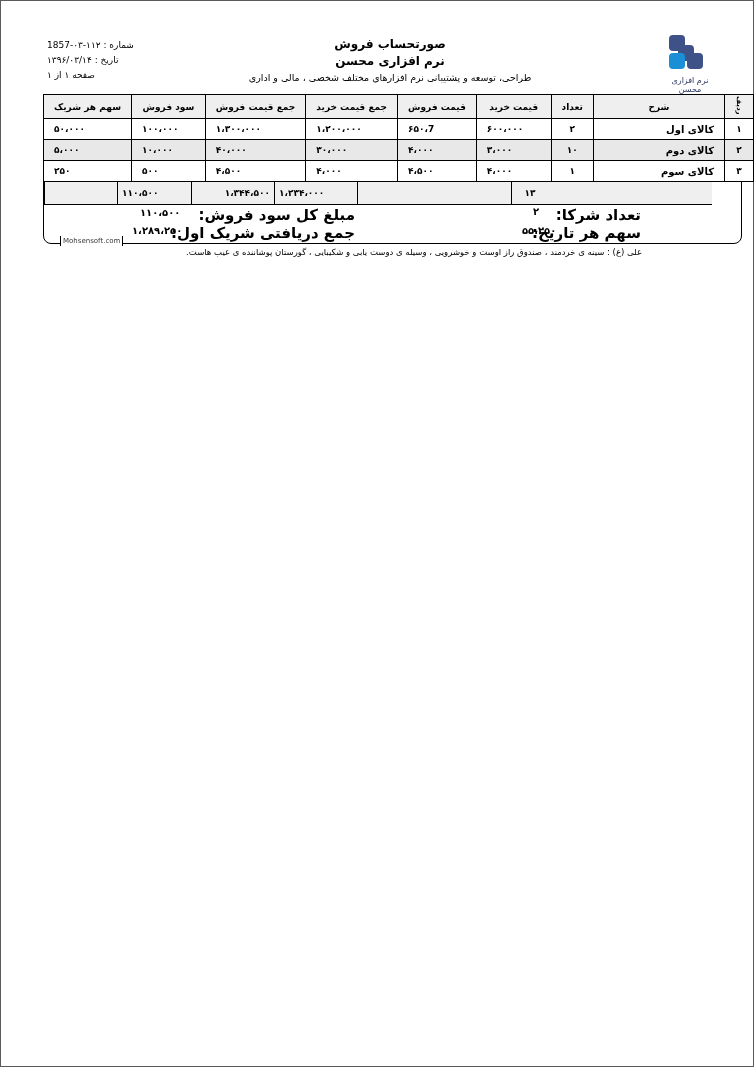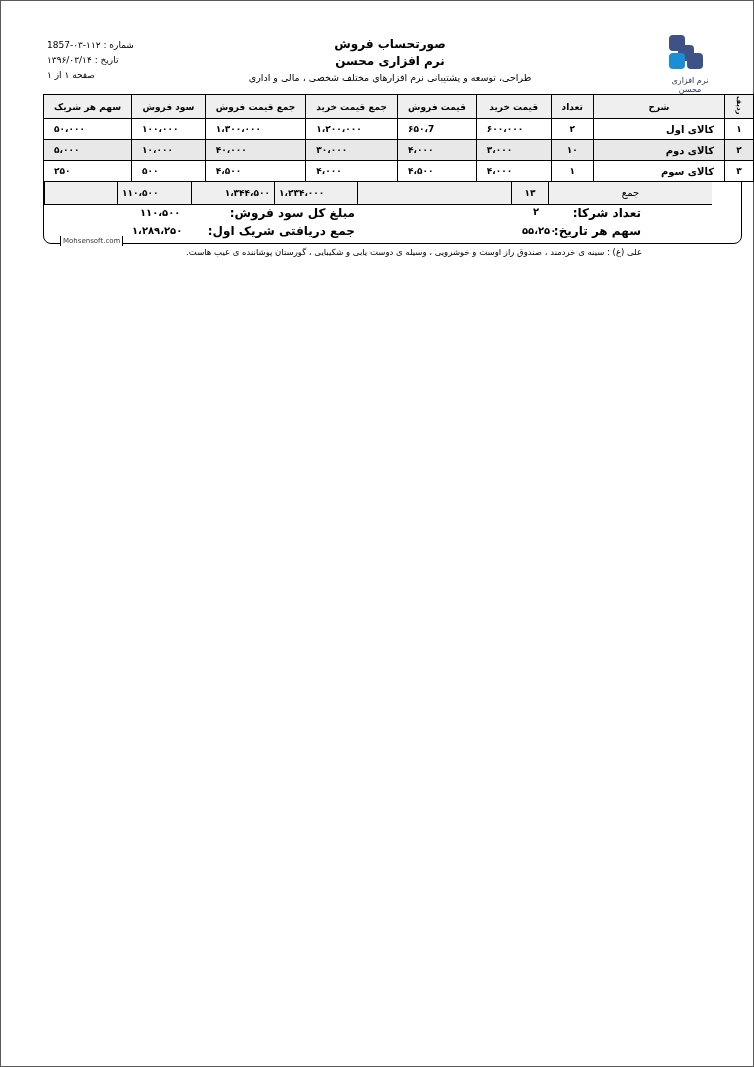--- a/index.html
+++ b/index.html
@@ -26,21 +26,21 @@
   table.grid tr.alt td { background:#e8e8e8; }
   .c-num { text-align:left; }
   .c-cnt { text-align:center; }
   .c-desc { text-align:right; font-size:10px; }
   .c-row { text-align:center; }
   .vhead { writing-mode:vertical-rl; font-size:7px; }
 
   .totals { position:absolute; left:43px; top:181px; width:668px; height:61px; border:1px solid #000; border-bottom-left-radius:8px; border-bottom-right-radius:8px;padding-left:29px; }
   .totals-row { position:absolute; left:0; top:0; width:668px; height:22px; background:#efefef; border-bottom:1px solid #000; font-size:9px; }
   .tcell { position:absolute; top:0; height:22px; line-height:22px; border-left:1px solid #000; box-sizing:border-box; padding:0 4px; font-weight:bold; }
-  .sum-line { position:absolute; font-size:12px; font-weight:bold; direction:rtl; white-space:nowrap; }
+  .sum-line { position:absolute; font-size:15px; font-weight:bold; direction:rtl; white-space:nowrap; }
   .sum-val { position:absolute; font-size:10px; font-weight:bold; white-space:nowrap; }
   .watermark { position:absolute; left:60px; top:236px; font-size:7px; color:#3a3a3a; background:#fff; padding:0 2px; border-left:1px solid #000; border-right:1px solid #000; line-height:10px; }
   .quote { position:absolute; left:140px; top:247px; width:502px; font-size:8.5px; direction:rtl; text-align:right; white-space:nowrap; }
 </style>
 </head>
 <body>
 
 <div class="page-frame"></div>
 
 <div class="abs hdr-left">
@@ -124,21 +124,20 @@
   </table>
 
 <div class="totals">
   <div class="totals-row">
     <div class="tcell" style="left:0;width:73px;"></div>
     <div class="tcell" style="left:73px;width:74px;text-align:left;">۱۱۰،۵۰۰</div>
     <div class="tcell" style="left:147px;width:83px;text-align:right;">۱،۳۴۴،۵۰۰</div>
     <div class="tcell" style="left:230px;width:83px;text-align:left;">۱،۲۳۴،۰۰۰</div>
     <div class="tcell" style="left:313px;width:154px;"></div>
     <div class="tcell" style="left:467px;width:37px;text-align:center;">۱۳</div>
-    <div class="tcell" style="left:504px;width:164px;text-align:center;font-size:10px;font-weight:normal;">جمع</div>
   </div>
 
   <div class="sum-line" style="right:100px;top:24px;">تعداد شرکا:</div>
   <div class="sum-val" style="left:489px;top:24px;">۲</div>
   <div class="sum-line" style="right:100px;top:42px;">سهم هر تاریخ:</div>
   <div class="sum-val" style="left:478px;top:43px;">۵۵،۲۵۰</div>
 
   <div class="sum-line" style="right:386px;top:24px;">مبلغ کل سود فروش:</div>
   <div class="sum-val" style="left:96px;top:25px;">۱۱۰،۵۰۰</div>
   <div class="sum-line" style="right:386px;top:42px;">جمع دریافتی شریک اول:</div>

